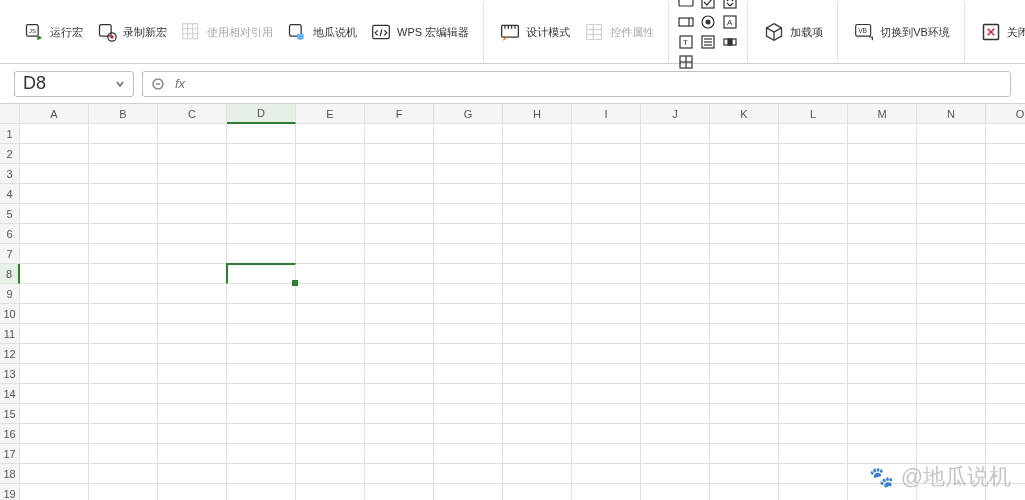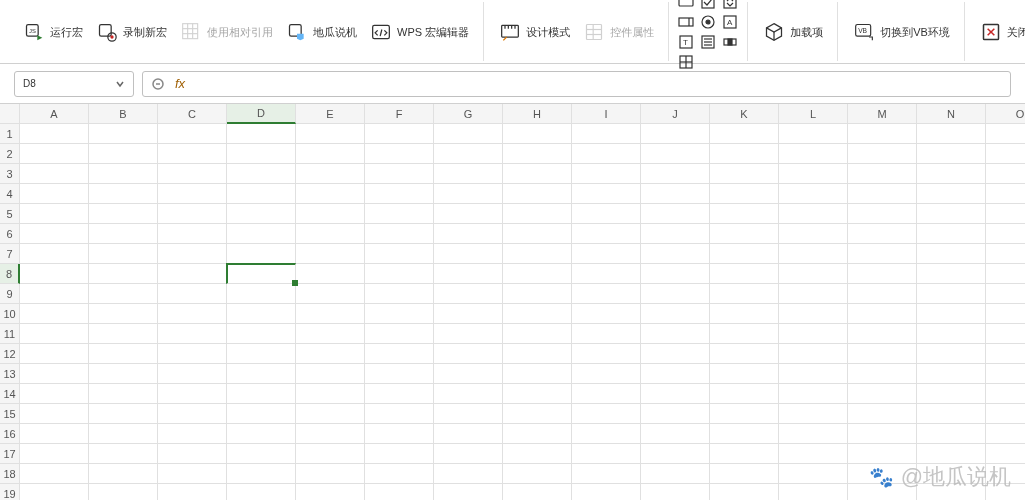--- a/index.html
+++ b/index.html
@@ -12,23 +12,23 @@
     .ribbon-btn { display: flex; align-items: center; justify-content: center; min-width: 40px; padding: 4px 6px; cursor: pointer; gap: 4px; }
     .ribbon-btn.disabled { opacity: 0.45; cursor: default; }
     .ribbon-btn .icon-slot { width: 24px; height: 22px; display: flex; align-items: center; justify-content: center; }
     .ribbon-btn .label { font-size: 11px; line-height: 14px; white-space: nowrap; text-align: center; }
     .icon-grid { display: grid; grid-template-columns: repeat(3, 18px); grid-auto-rows: 18px; gap: 2px 4px; }
     .mini-icon { width: 18px; height: 18px; display: flex; align-items: center; justify-content: center; }
 
     
     .formula-bar { height: 40px; display: flex; align-items: center; gap: 8px; padding: 6px 14px; border-bottom: 1px solid #d0d0d0; }
     .name-box { width: 120px; height: 26px; border: 1px solid #c0c0c0; border-radius: 3px; display: flex; align-items: center; padding: 0 8px; justify-content: space-between; background: #fff; }
-    .name-box .ref { font-size: 10px; }
+    .name-box .ref { font-size: 18px; }
     .fx-box { flex: 1; height: 26px; border: 1px solid #c0c0c0; border-radius: 3px; display: flex; align-items: center; padding: 0 8px; gap: 10px; }
-    .fx-label { font-style: italic; font-size: 13px; color: #a16207; }
+    .fx-label { font-style: italic; font-size: 13px; color: #737373; }
     .fx-input { flex: 1; font-size: 12px; outline: none; border: none; }
 
     
     .sheet { position: relative; display: grid; grid-template-columns: 20px repeat(15, 69px); grid-auto-rows: 20px; }
     .sheet > div { border-right: 1px solid #e0e0e0; border-bottom: 1px solid #e0e0e0; display: flex; align-items: center; justify-content: center; font-size: 11px; color: #555; }
     .corner { background: #f5f5f5; border-right: 1px solid #c0c0c0; border-bottom: 1px solid #c0c0c0; }
     .col-head { background: #f5f5f5; border-bottom: 1px solid #c0c0c0; }
     .col-head.sel { background: #e6f0e6; border-bottom: 2px solid #2e7d32; }
     .row-head { background: #f5f5f5; border-right: 1px solid #c0c0c0; }
     .row-head.sel { background: #e6f0e6; border-right: 2px solid #2e7d32; }

